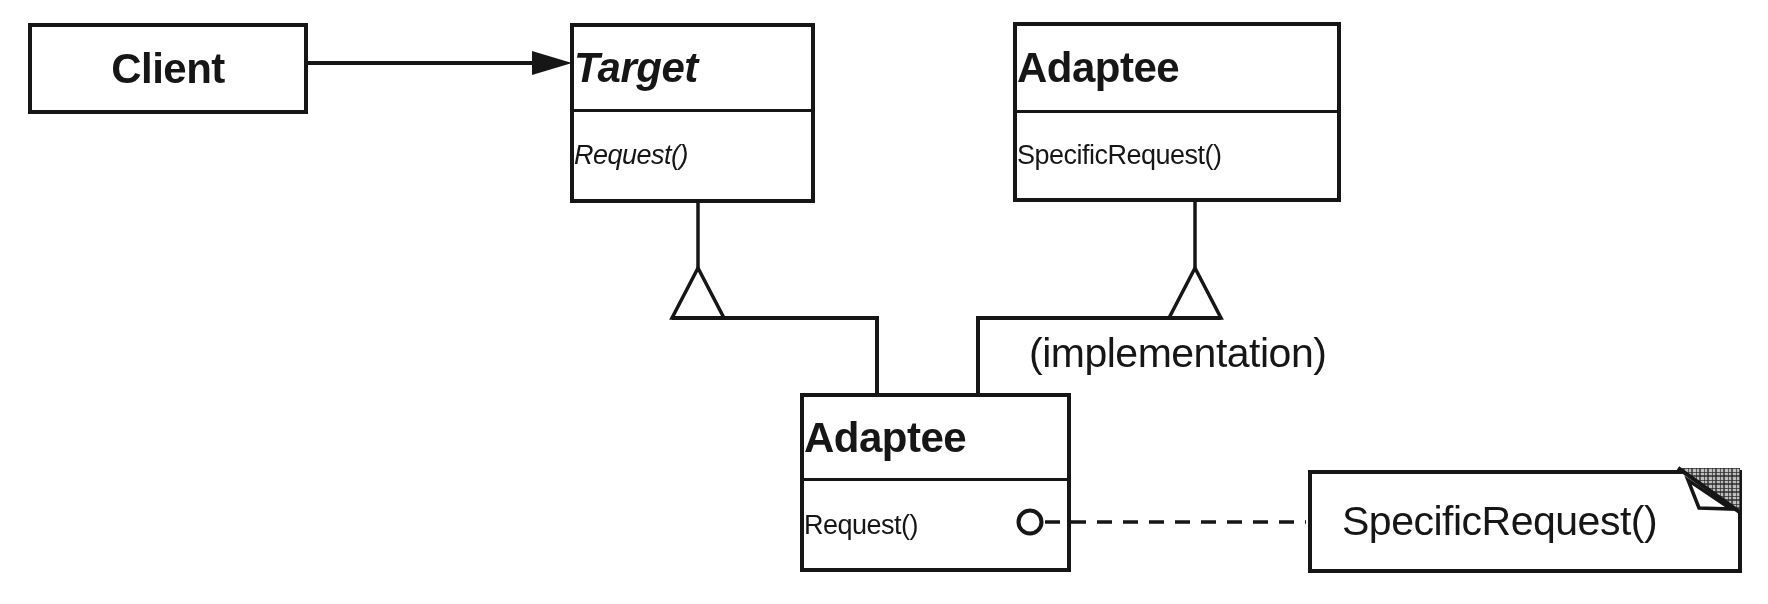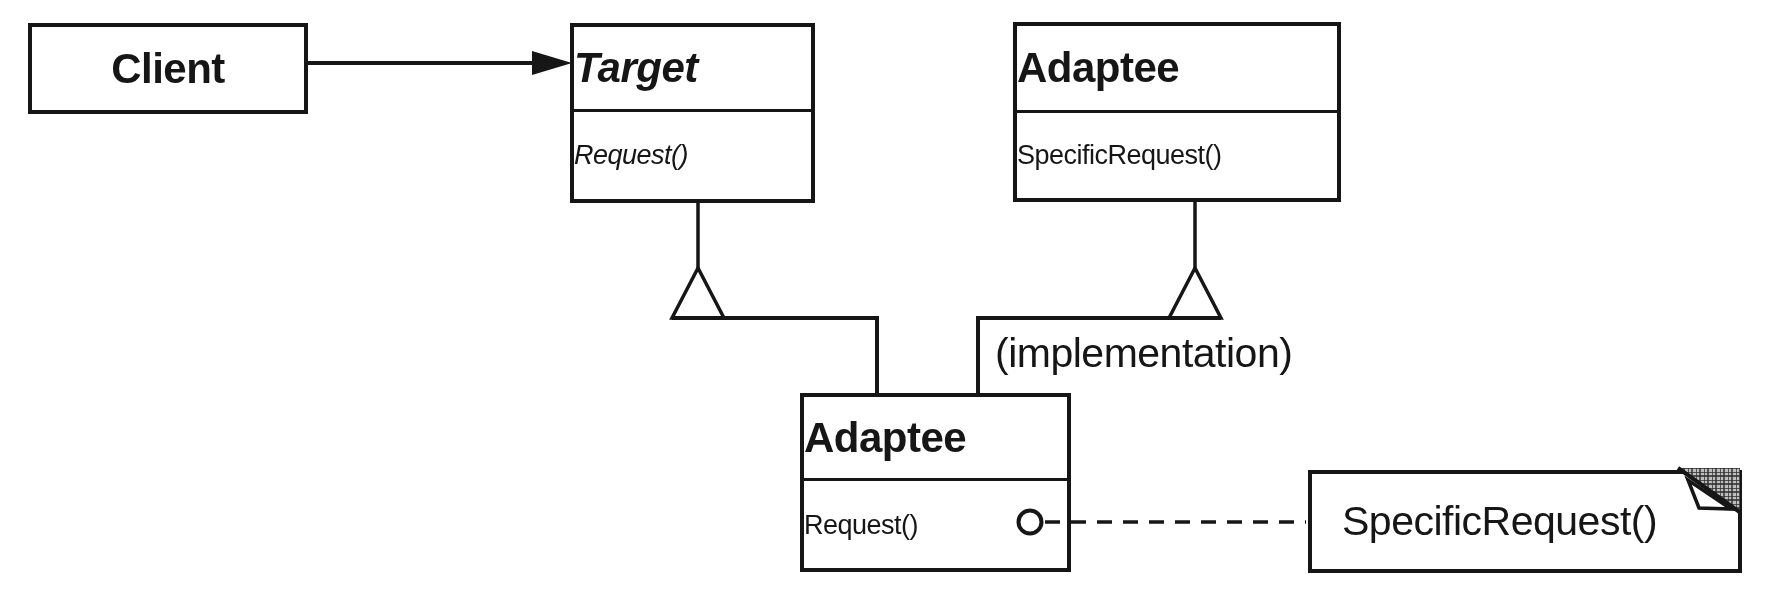--- a/index.html
+++ b/index.html
@@ -47,20 +47,21 @@
     padding-left:30px;
     font-size:41px;
     letter-spacing:-0.5px;
   }
   .float-label{
     position:absolute;
     font-size:41px;
     letter-spacing:-0.5px;
     z-index:2;
     white-space:nowrap;
+    margin-left:34px;
   }
 </style>
 </head>
 <body>
 
 <div class="canvas">
 
   <div class="uml-box" style="left:28px;top:23px;width:280px;height:91px;">
     <div class="compartment name-compartment no-divider centered" style="height:100%;">Client</div>
   </div>

